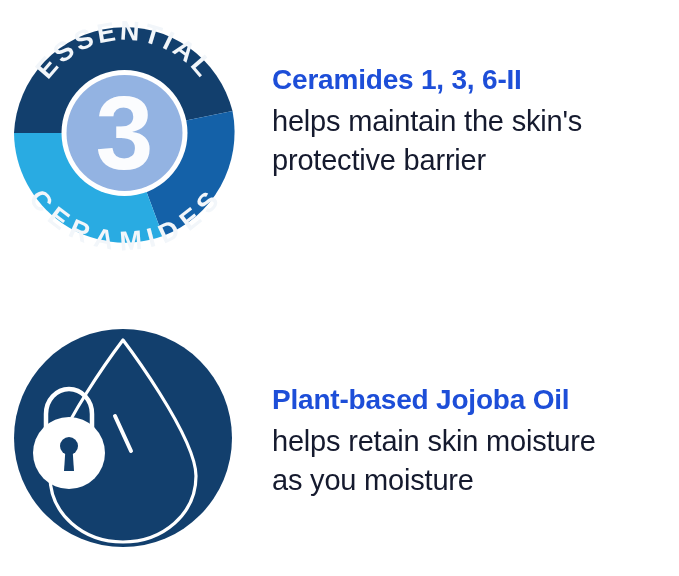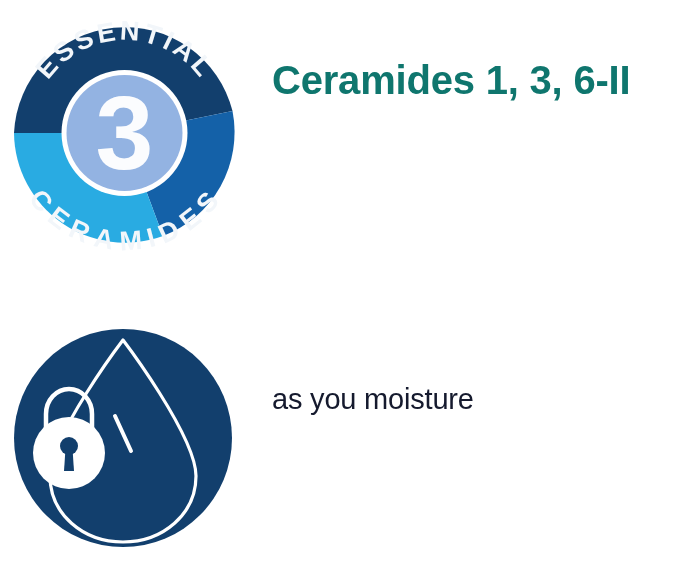--- a/index.html
+++ b/index.html
@@ -35,24 +35,24 @@
   }
 
   .text-wrap {
     flex: 1 1 auto;
     padding-left: 22px;
     padding-top: 52px;
   }
   #feature-jojoba .text-wrap { padding-top: 62px; }
 
   .feature-title {
-    font-size: 40px;
+    font-size: 28px;
     line-height: 40px;
     font-weight: 700;
-    color: #0f766e;
+    color: #1d4ed8;
     letter-spacing: -0.2px;
     margin: 0 0 2px 0;
     white-space: nowrap;
   }
 
   .feature-desc {
     font-size: 29px;
     line-height: 39px;
     font-weight: 400;
     color: #151a2e;
@@ -100,20 +100,24 @@
       </text>
 
       <text font-family="'Liberation Sans', sans-serif" font-size="27" font-weight="700" fill="#f2f6fa" letter-spacing="3.2" dy="21">
         <textPath href="#arcBottom" startOffset="50%" text-anchor="middle">CERAMIDES</textPath>
       </text>
     </svg>
   </div>
 
   <div class="text-wrap">
     <p class="feature-title">Ceramides 1, 3, 6-II</p>
+    <p class="feature-desc">
+      <span class="line">helps maintain the skin's</span>
+      <span class="line">protective barrier</span>
+    </p>
   </div>
 </div>
 
 <div class="feature-block" id="feature-jojoba">
 
   <div class="icon-wrap">
     <svg width="250" height="250" viewBox="0 0 250 250" aria-hidden="true">
 
       <circle cx="123" cy="120" r="109" fill="#123f6d"></circle>
 
@@ -131,17 +135,19 @@
                L 92 124" fill="none" stroke="#ffffff" stroke-width="4.5" stroke-linecap="round"></path>
 
       <circle cx="69" cy="135" r="36" fill="#ffffff"></circle>
 
       <circle cx="69" cy="128" r="9" fill="#123f6d"></circle>
       <path d="M 65.5 131 L 72.5 131 L 74 153 L 64 153 Z" fill="#123f6d"></path>
     </svg>
   </div>
 
   <div class="text-wrap">
+    <p class="feature-title">Plant-based Jojoba Oil</p>
     <p class="feature-desc">
+      <span class="line">helps retain skin moisture</span>
       <span class="line">as you moisture</span>
     </p>
   </div>
 </div>
 
 </body></html>

